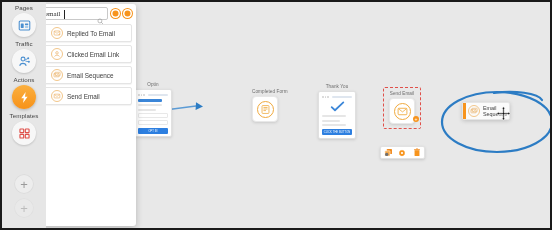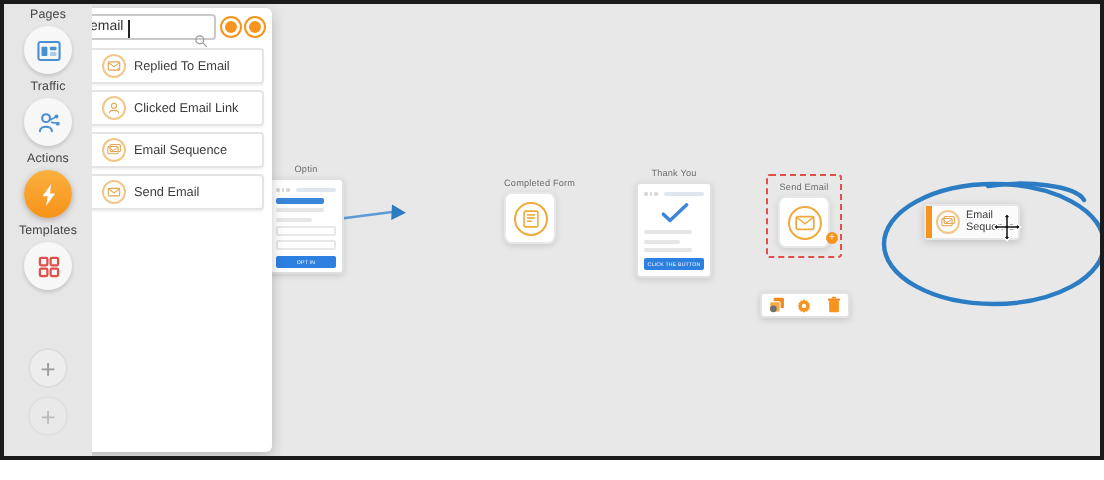--- a/index.html
+++ b/index.html
@@ -80,21 +80,21 @@
   }
   #search-box {
     position: relative;
     flex: 1; height: 13px;
     border: 1px solid #c9c9c9; border-radius: 2px;
     background: #fff;
     display: flex; align-items: center;
   }
   #search-input {
     border: 0; outline: 0; background: transparent;
-    font-family: Liberation Sans, sans-serif;
+    font-family: Liberation Serif, serif;
     font-size: 7px; color: #333;
     padding: 0 12px 0 3px; width: 100%; height: 100%;
   }
   #search-caret {
     position: absolute; left: 22px; top: 2px;
     width: 1px; height: 9px; background: #222;
   }
   .search-icon {
     position: absolute; right: 3px; top: 2.5px;
   }

